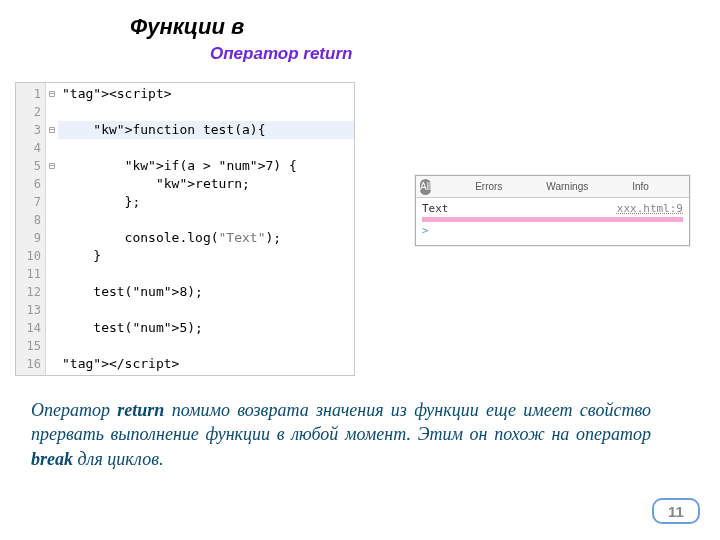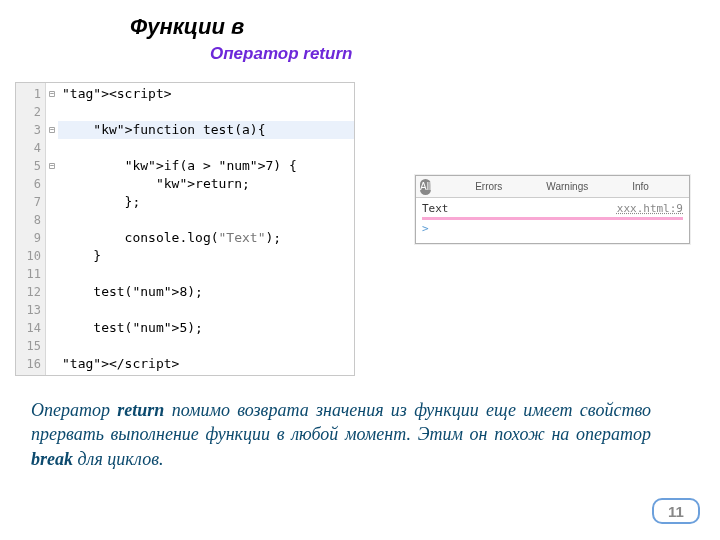--- a/index.html
+++ b/index.html
@@ -110,21 +110,21 @@
   }
   .tab { color: #555; font-size:10px; white-space:nowrap;margin-left:36px; }
   .console-body {
     padding: 2px 6px 8px 6px;
     font-family: Consolas, monospace;
     font-size: 11px;
   }
   .console-row {
     display: flex;
     justify-content: space-between;
-    border-bottom: 3px solid #f9a8d4;
+    border-bottom: 5px solid #f9a8d4;
     padding: 2px 0;
     color:#333;
   }
   .console-row .src { color: #888; text-decoration: underline dotted; }
   .prompt { color: #5a9bd4; padding-top:2px; }
 
   .description {
     position: absolute;
     top: 398px;
     left: 18px;

